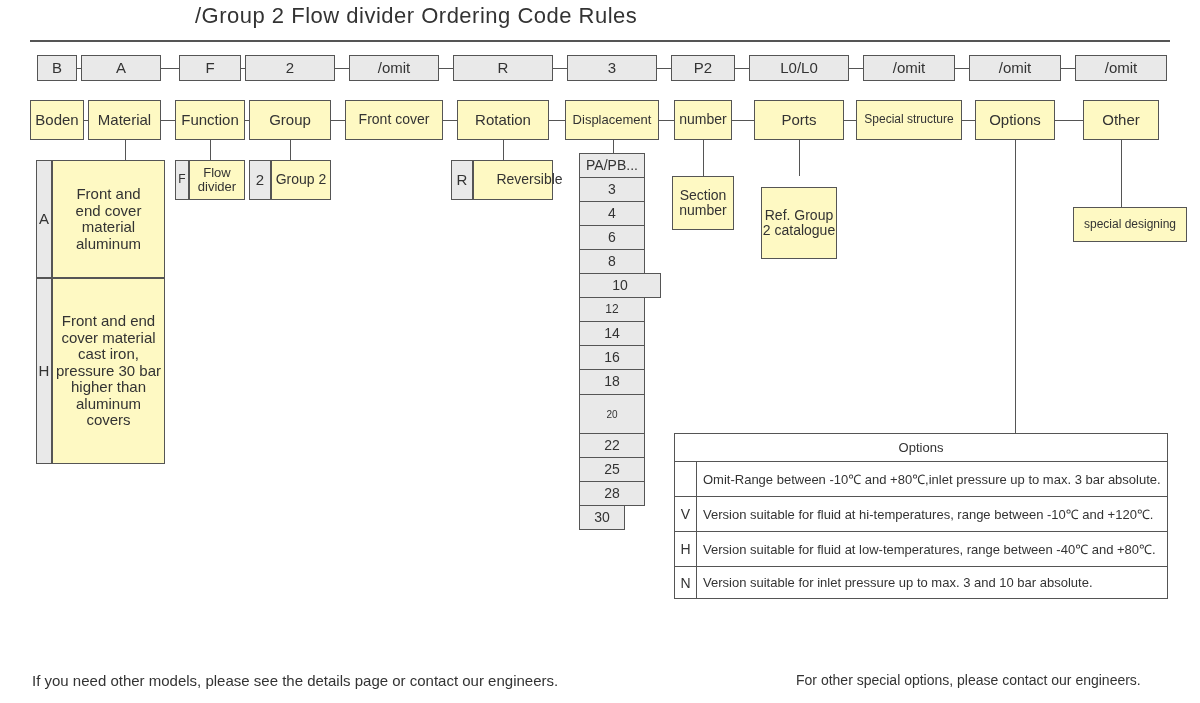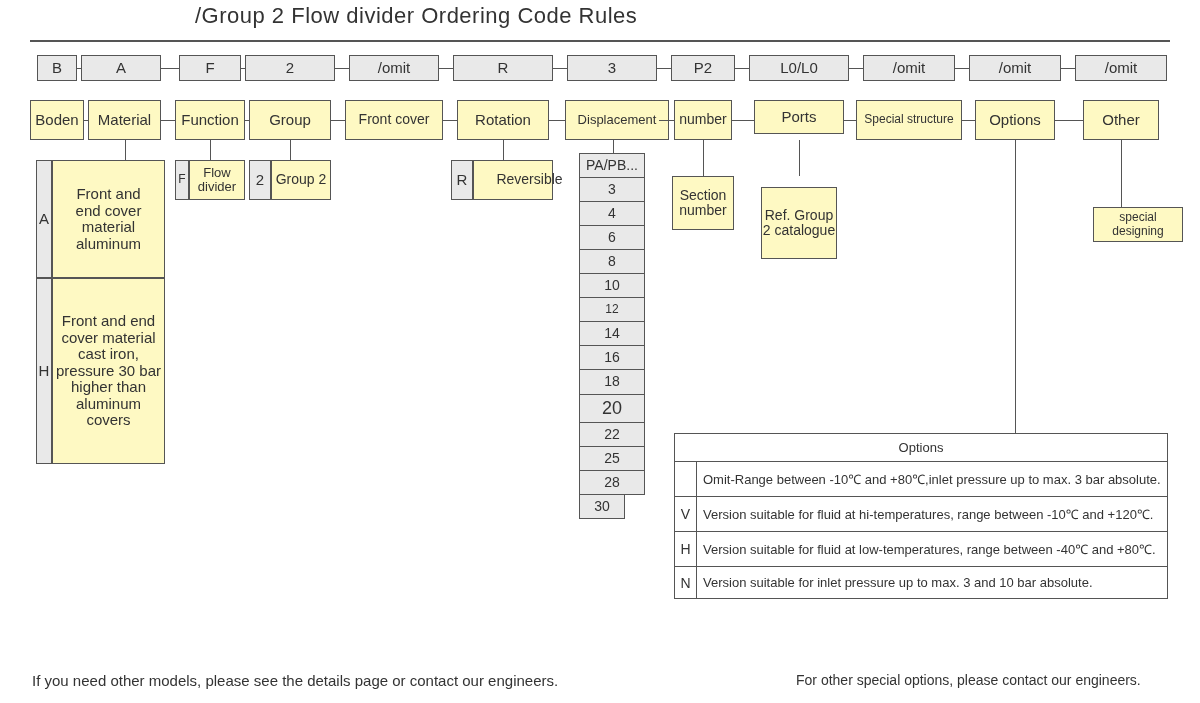--- a/index.html
+++ b/index.html
@@ -126,23 +126,23 @@
 <div class="connector-h" style="left:849px;top:68px; width:14px;"></div>
 <div class="connector-h" style="left:955px;top:68px; width:14px;"></div>
 <div class="connector-h" style="left:1061px;top:68px;width:14px;"></div>
 
 <div class="box region" style="left:30px;  top:100px; width:54px;  height:40px;">Boden</div>
 <div class="box region" style="left:88px;  top:100px; width:73px;  height:40px;">Material</div>
 <div class="box region" style="left:175px; top:100px; width:70px;  height:40px;">Function</div>
 <div class="box region" style="left:249px; top:100px; width:82px;  height:40px;">Group</div>
 <div class="box region" style="left:345px; top:100px; width:98px;  height:40px; font-size:14px;">Front cover</div>
 <div class="box region" style="left:457px; top:100px; width:92px;  height:40px;">Rotation</div>
-<div class="box region" style="left:565px; top:100px; width:104px;  height:40px; font-size:13px;">Displacement</div>
+<div class="box region" style="left:565px; top:100px; width:94px;  height:40px; font-size:13px;">Displacement</div>
 <div class="box region" style="left:674px; top:100px; width:58px;  height:40px; font-size:14px;">number</div>
-<div class="box region" style="left:754px; top:100px; width:90px;  height:34px;">Ports</div>
+<div class="box region" style="left:754px; top:100px; width:90px;  height:40px;">Ports</div>
 <div class="box region" style="left:856px; top:100px; width:106px; height:40px; font-size:12px;">Special structure</div>
 <div class="box region" style="left:975px; top:100px; width:80px;  height:40px;">Options</div>
 <div class="box region" style="left:1083px;top:100px; width:76px;  height:40px;">Other</div>
 
 <div class="connector-h" style="left:84px; top:120px; width:4px;"></div>
 <div class="connector-h" style="left:161px;top:120px; width:14px;"></div>
 <div class="connector-h" style="left:245px;top:120px; width:4px;"></div>
 <div class="connector-h" style="left:331px;top:120px; width:14px;"></div>
 <div class="connector-h" style="left:443px;top:120px; width:14px;"></div>
 <div class="connector-h" style="left:549px;top:120px; width:16px;"></div>
@@ -175,37 +175,37 @@
 
 <div class="box code-box region" style="left:451px; top:160px; width:22px; height:40px;">R</div>
 <div class="box region" style="left:473px; top:160px; width:80px; height:40px; font-size:14px;padding-left:33px;">Reversible</div>
 
 <div id="disp-list" class="region" style="left:579px; top:153px;">
     <div class="box code-box" style="width: 66px; height: 25px; margin-top: 0px; font-size: 14px;">PA/PB...</div>
     <div class="box code-box" style="width: 66px; height: 25px; margin-top: -1px; font-size: 14px;">3</div>
     <div class="box code-box" style="width: 66px; height: 25px; margin-top: -1px; font-size: 14px;">4</div>
     <div class="box code-box" style="width: 66px; height: 25px; margin-top: -1px; font-size: 14px;">6</div>
     <div class="box code-box" style="width: 66px; height: 25px; margin-top: -1px; font-size: 14px;">8</div>
-    <div class="box code-box" style="width: 66px; height: 25px; margin-top: -1px; font-size: 14px;">10</div>
+    <div class="box code-box" style="width: 82px; height: 25px; margin-top: -1px; font-size: 14px;">10</div>
     <div class="box code-box" style="width: 66px; height: 25px; margin-top: -1px; font-size: 12px;">12</div>
     <div class="box code-box" style="width: 66px; height: 25px; margin-top: -1px; font-size: 14px;">14</div>
     <div class="box code-box" style="width: 66px; height: 25px; margin-top: -1px; font-size: 14px;">16</div>
     <div class="box code-box" style="width: 66px; height: 26px; margin-top: -1px; font-size: 14px;">18</div>
-    <div class="box code-box" style="width: 66px; height: 29px; margin-top: -1px; font-size: 18px; text-align: center;">20</div>
+    <div class="box code-box" style="width: 66px; height: 40px; margin-top: -1px; font-size: 10px; text-align: center;">20</div>
     <div class="box code-box" style="width: 66px; height: 25px; margin-top: -1px; font-size: 14px;">22</div>
     <div class="box code-box" style="width: 66px; height: 25px; margin-top: -1px; font-size: 14px;">25</div>
     <div class="box code-box" style="width: 66px; height: 25px; margin-top: -1px; font-size: 14px;">28</div>
     <div class="box code-box" style="width: 46px; height: 25px; margin-top: -1px; font-size: 14px;">30</div>
   </div>
 
 <div class="box region" style="left:672px; top:176px; width:62px; height:54px; font-size:14px;">Section number</div>
 
 <div class="box region" style="left:761px; top:187px; width:76px; height:72px; font-size:14px;">Ref. Group 2 catalogue</div>
 
-<div class="box region" style="left:1073px; top:207px; width:90px; height:35px; font-size:12px;margin-left:20px;">special designing</div>
+<div class="box region" style="left:1073px; top:207px; width:114px; height:35px; font-size:12px;">special designing</div>
 
 <div class="opts-table region" style="left:674px; top:433px; width:494px;">
   <div class="opts-head">Options</div>
   <div id="opts-rows">
       <div class="opts-row">
         <div class="opts-code" style="border-right: 1px solid rgb(85, 85, 85); background: rgb(255, 255, 255);"></div>
         <div class="opts-desc">Omit-Range between -10℃ and +80℃,inlet pressure up to max. 3 bar absolute.</div>
       </div>
       <div class="opts-row">
         <div class="opts-code">V</div>

